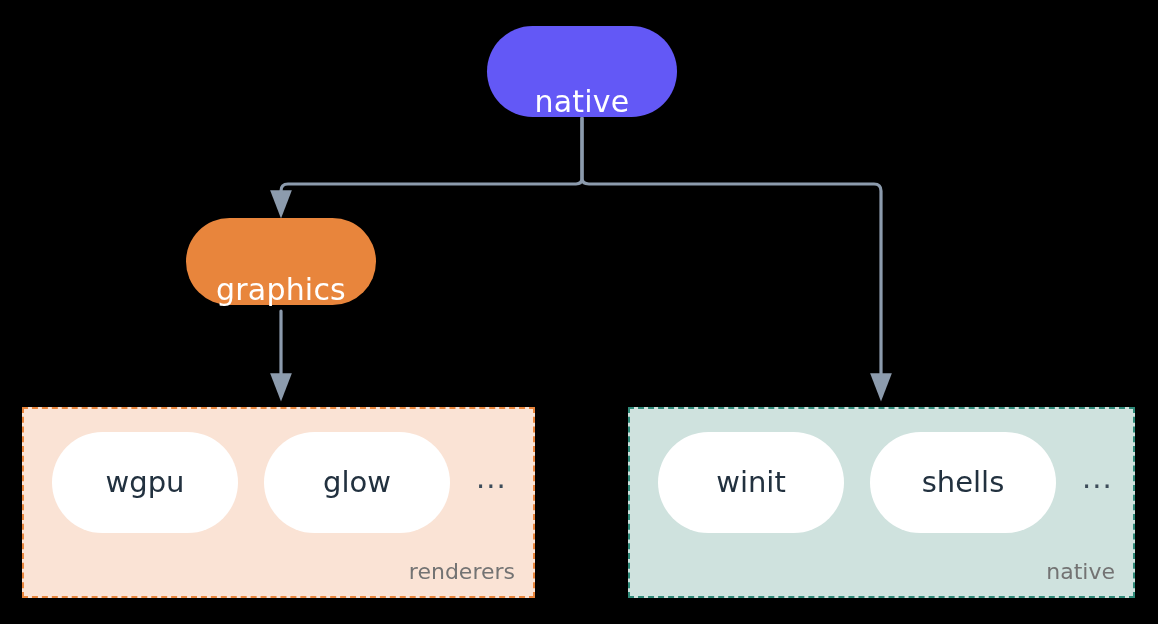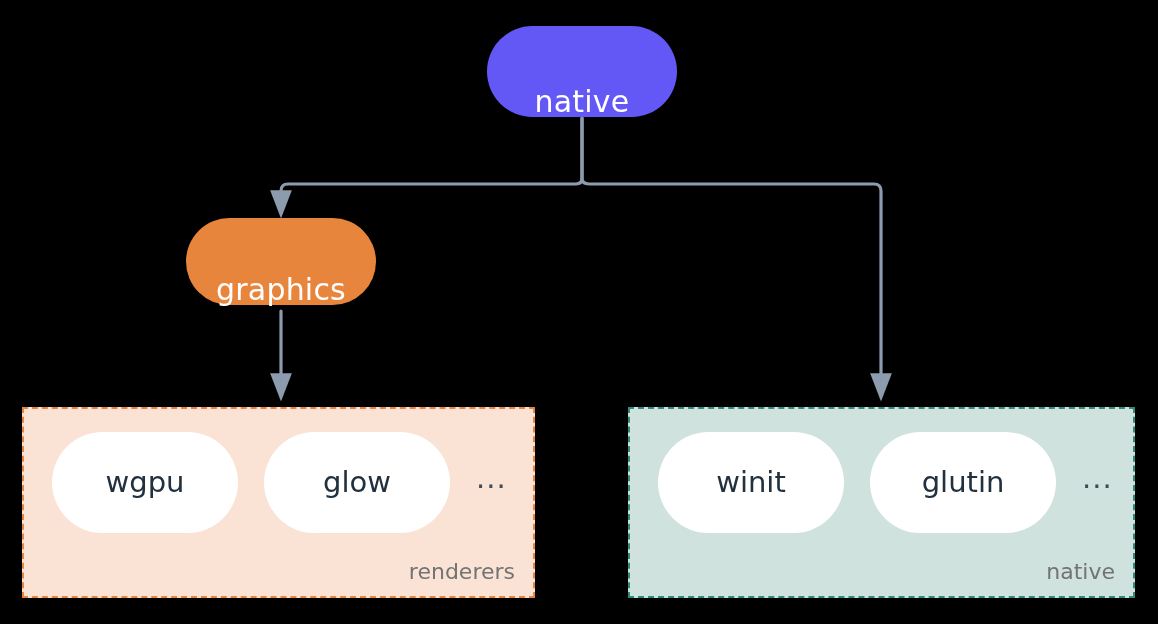--- a/index.html
+++ b/index.html
@@ -167,20 +167,20 @@
     </div>
     <span class="group-label">renderers</span>
   </div>
 
   <div class="group group-shells">
     <div class="group-items">
       <div class="chip">
         <span>winit</span>
       </div>
       <div class="chip">
-        <span>glutin</span>
+        <span>shells</span>
       </div>
       <span class="ellipsis">...</span>
     </div>
     <span class="group-label">native</span>
   </div>
 
 </div>
 
 </body></html>

